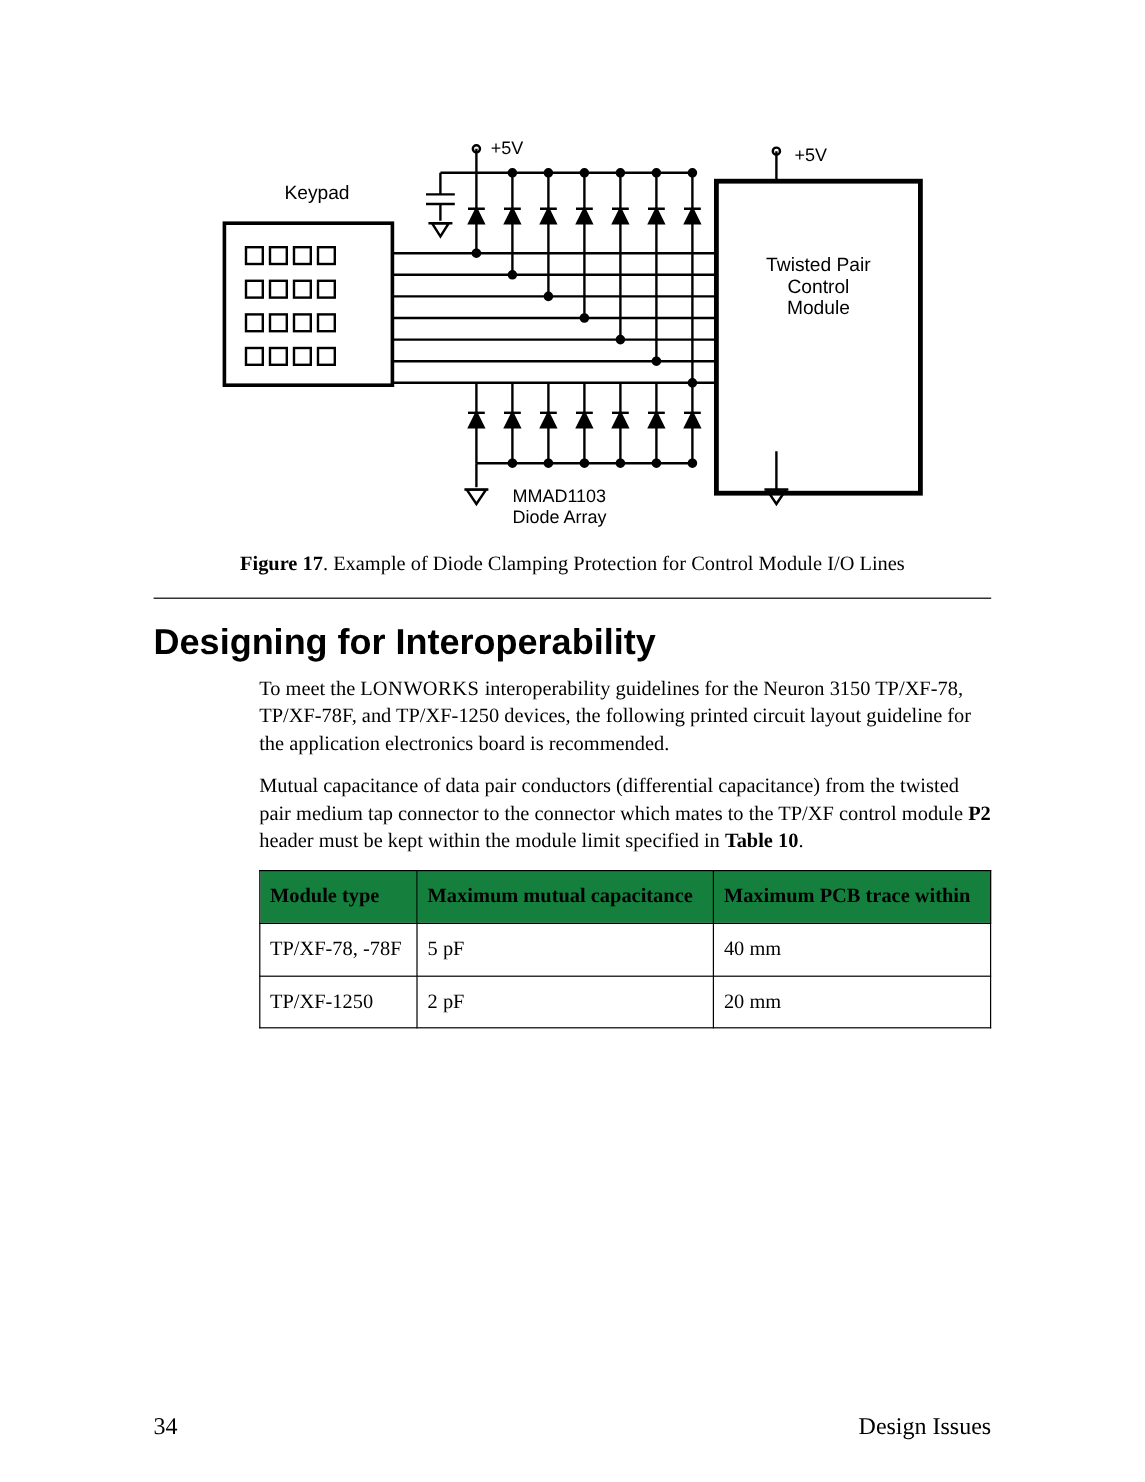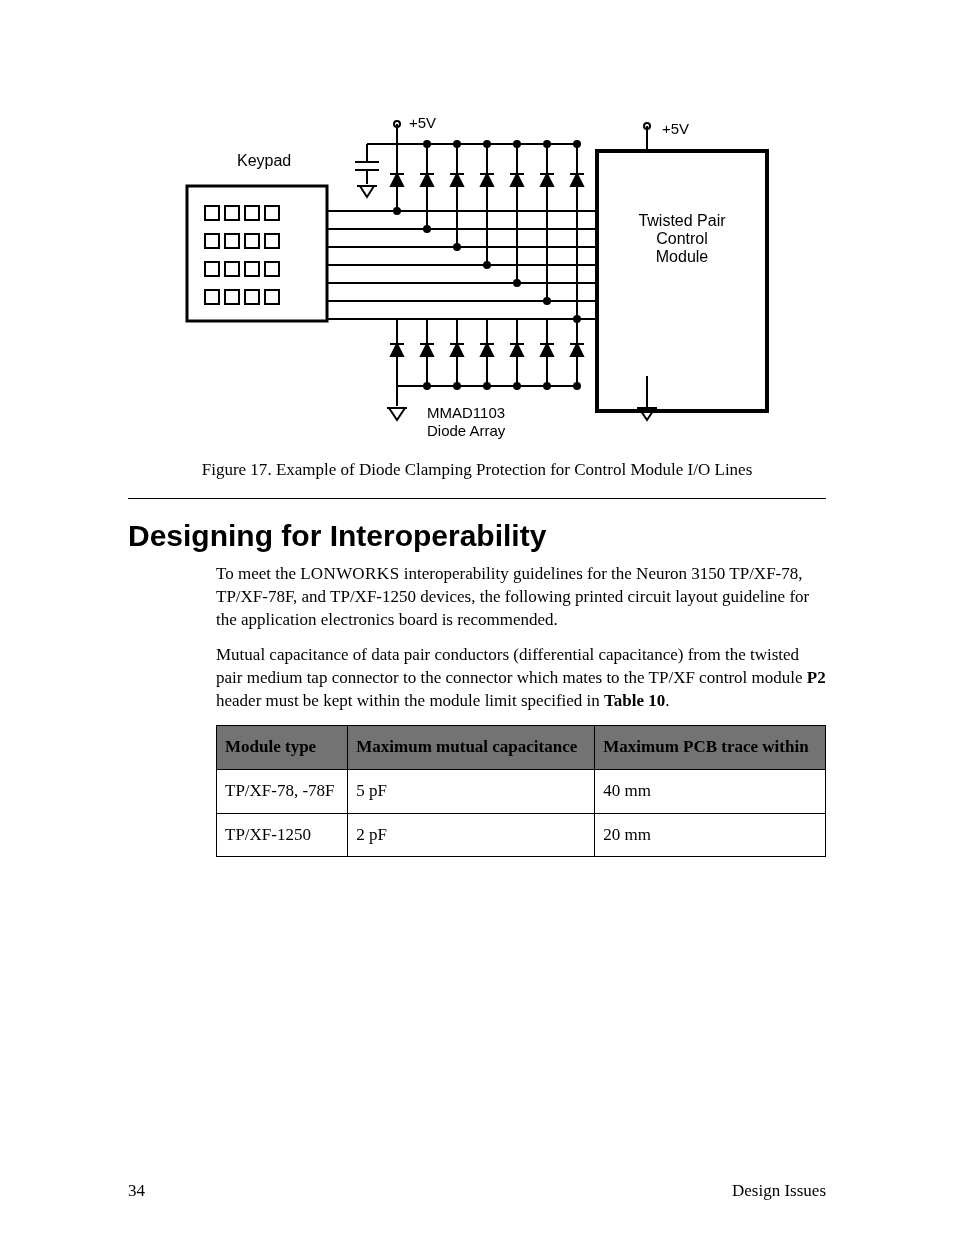--- a/index.html
+++ b/index.html
@@ -21,21 +21,21 @@
   }
   svg.diagram {
     display: block;
     margin: 0 auto;
   }
   .caption {
     font-family: "Times New Roman", Times, serif;
     font-size: 17px;
     margin-top: 14px;
   }
-  .caption .bold { font-weight: normal; text-align: right; }
+  .caption .bold { font-weight: bold; text-align: right; }
   hr.section-rule {
     border: none;
     border-top: 1.5px solid #000;
     margin: 18px 0 6px 0;
   }
   h2.section-heading {
     font-family: Arial, Helvetica, sans-serif;
     font-weight: bold;
     font-size: 30px;
     margin: 20px 0 10px 0;
@@ -57,29 +57,29 @@
     width: 100%;
     font-size: 17px;
   }
   table.data th, table.data td {
     border: 1px solid #000;
     padding: 10px 8px;
     text-align: left;
     vertical-align: top;
   }
   table.data th {
-    background: #737373;
+    background: #15803d;
     font-weight: bold;
   }
   .footer {
     position: absolute;
     bottom: 34px;
     left: 128px;
     right: 128px;
-    font-size: 17px;
+    font-size: 20px;
     display: flex;
     justify-content: space-between;
   }
 </style>
 </head>
 <body>
 
 <div class="page">
 
   <div class="figure-wrap">

